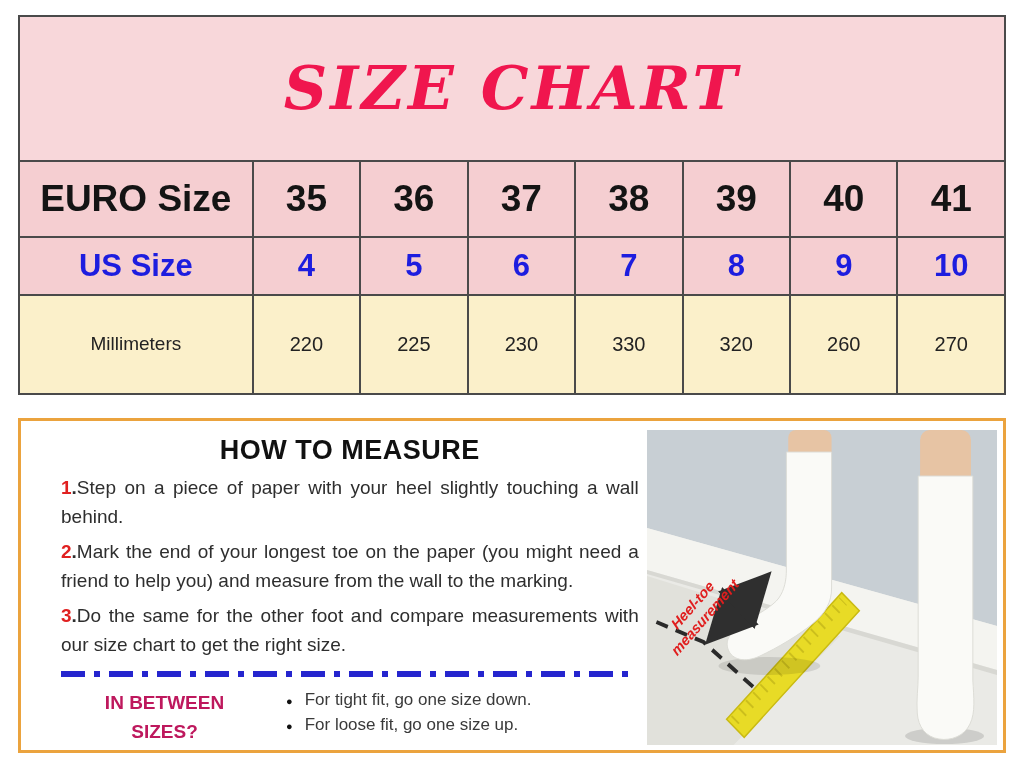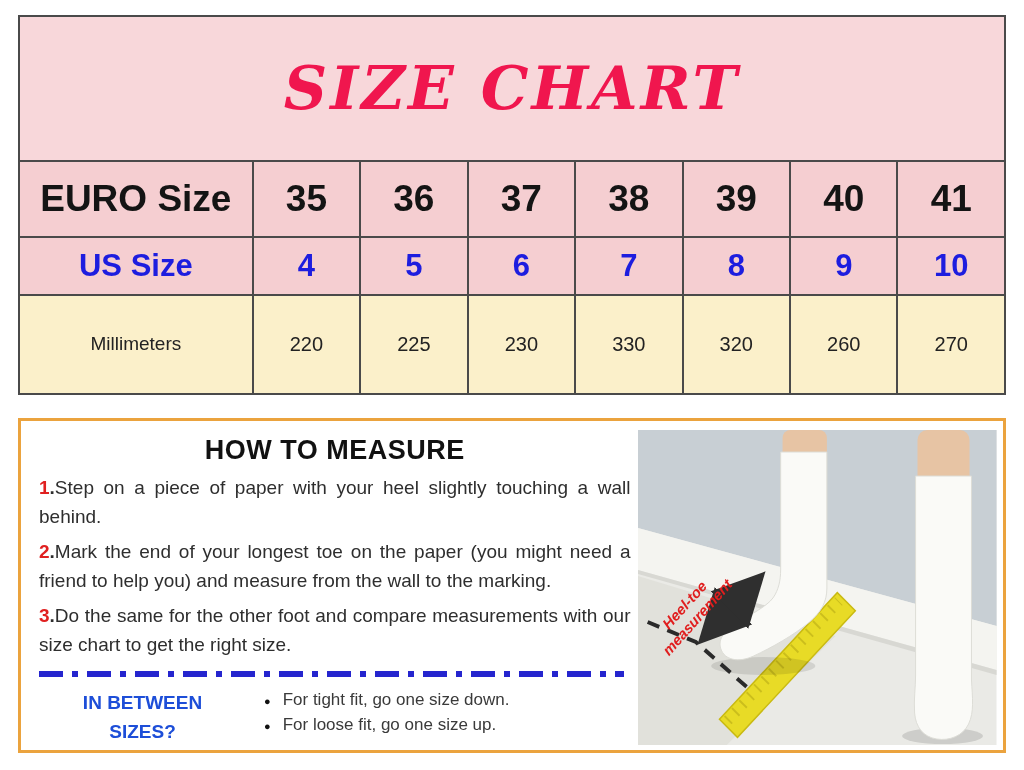--- a/index.html
+++ b/index.html
@@ -20,30 +20,30 @@
   tr.r-heel td, tr.r-mm td{background:#fbf0ca;}
   .euro-label,.euro-val{font-size:37px;font-weight:bold;color:#141414;}
   .us-label,.us-val{font-size:31px;font-weight:bold;color:#1d1ddf;}
   .meas-label{font-size:19px;color:#222;}
   .meas-val{font-size:20px;color:#222;}
   .wrap-narrow{display:inline-block;max-width:140px;line-height:1.35;}
 
   
   .measure-panel{position:absolute;left:18px;top:418px;width:988px;height:335px;box-sizing:border-box;
     border:3px solid #eba33e;background:#ffffff;display:flex;}
-  .instructions{width:640px;box-sizing:border-box;padding:10px 4px 16px 14px;}
+  .instructions{width:640px;box-sizing:border-box;padding:10px 4px 16px 14px;margin-left:22px;}
   .htm-heading{margin:4px 0 8px;text-align:center;font-size:27px;font-weight:bold;color:#111;letter-spacing:.5px;}
   .steps{padding:0 4px 0 4px;}
   p.step{margin:0 0 7px;font-size:19px;line-height:1.5;text-align:justify;color:#2e2e2e;}
   .step-num{color:#e02020;font-weight:bold;}
   .step-dot{color:#2e2e2e;font-weight:bold;}
   .divider{height:6px;margin:12px 10px 0 4px;
     background:repeating-linear-gradient(90deg,#2525ce 0 24px,transparent 24px 33px,#2525ce 33px 39px,transparent 39px 48px);}
   .between{display:flex;margin-top:12px;padding-left:30px;gap:44px;align-items:flex-start;}
-  .between-label{font-weight:bold;font-size:19px;color:#1d4ed8;width:155px;text-align:center;line-height:1.5;}
+  .between-label{font-weight:bold;font-size:19px;color:#be185d;width:155px;text-align:center;line-height:1.5;}
   .tips{display:flex;flex-direction:column;gap:5px;padding-top:1px;}
   .tip{display:flex;align-items:baseline;font-size:17px;color:#3a3a3a;}
   .tip .dot{font-size:11px;margin-right:12px;color:#111;}
 
   
   .photo{width:372px;height:315px;margin:9px 6px 0 0;position:relative;}
   .photo svg{display:block;width:100%;height:100%;}
   .annot-text{font-size:15px;font-weight:bold;font-style:italic;fill:#e01e1e;}
 </style>
 </head>

